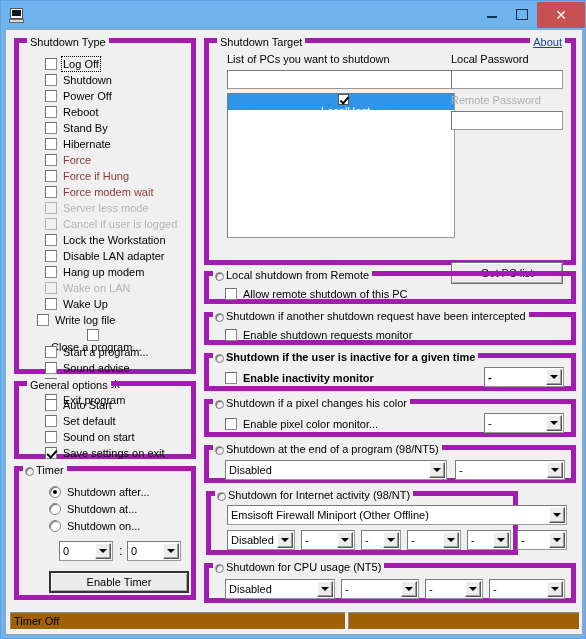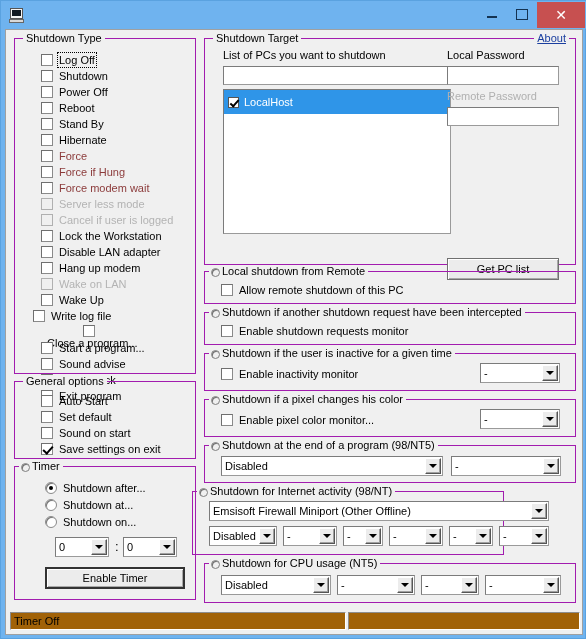--- a/index.html
+++ b/index.html
@@ -53,21 +53,21 @@
   }
 
   
   .client{
     position:absolute; left:4px; top:28px; width:578px; height:606px;
     background:#f0f0f0;
     border:1px solid #a0a0a0;
   }
 
   
-  .grp{ position:absolute; border:1px solid #a21caf; background:transparent; }
+  .grp{ position:absolute; border:5px solid #a21caf; background:transparent; }
   .grp > .grp-title{
     position:absolute; top:-7px; left:8px; background:#f0f0f0;
     padding:0 3px; font-size:11px; white-space:nowrap;
   }
   .grp.circ > .grp-title{ left:4px; padding-left:13px; }
   .grp.circ > .grp-title::before{
     content:""; position:absolute; left:2px; top:3px;
     width:7px;height:7px;border-radius:50%;
     border:1px solid #808080; background:#f0f0f0;
     box-shadow: inset 1px 1px 0 #707070;
@@ -111,21 +111,21 @@
     font-family:"Liberation Sans",sans-serif;font-size:11px;
     padding:1px 3px; line-height:normal; color:#000;
   }
   .listbox{
     position:absolute;background:#fff;
     border:1px solid #9a9a9a;
     border-top-color:#7b7b7b;border-left-color:#7b7b7b;
     overflow:hidden;
   }
   .lb-item{
-    display:flex;align-items:center;height:24px;padding-left:4px;
+    display:flex;align-items:center;height:16px;padding-left:4px;flex-direction:column;
   }
   .lb-item.sel{ background:#2f95e8; color:#fff; }
   .lb-item .box{
     width:11px;height:11px;background:#fff;border:1px solid #555;
     position:relative;flex:0 0 auto;
   }
   .lb-item .box.checked::after{
     content:"";position:absolute;left:3px;top:0px;width:3px;height:7px;
     border:solid #000;border-width:0 2px 2px 0;transform:rotate(42deg);
   }
@@ -383,21 +383,21 @@
     </div>
 
     <div class="grp circ" style="left:198px; top:241px; width:372px; height:33px;">
       <span class="grp-title">Local shutdown from Remote</span>
       <div class="chk" style="left:16px; top:11px;">
         <span class="box"></span>
         <span class="lbl">Allow remote shutdown of this PC</span>
       </div>
     </div>
 
-    <div class="grp circ" style="left:198px; top:323px; width:372px; height:38px;">
+    <div class="grp circ" style="left:198px; top:323px; width:372px; height:38px;font-weight:bold;">
       <span class="grp-title">Shutdown if the user is inactive for a given time</span>
       <div class="chk" style="left:16px; top:13px;">
         <span class="box"></span>
         <span class="lbl">Enable inactivity monitor</span>
       </div>
       <div class="combo" style="left:275px; top:9px; width:80px; height:20px;">
         <span class="val">-</span>
         <span class="arw"></span>
       </div>
     </div>
@@ -419,21 +419,21 @@
       <div class="combo" style="left:16px; top:10px; width:222px; height:20px;">
         <span class="val">Disabled</span>
         <span class="arw"></span>
       </div>
       <div class="combo" style="left:246px; top:10px; width:110px; height:20px;">
         <span class="val">-</span>
         <span class="arw"></span>
       </div>
     </div>
 
-    <div class="grp circ" style="left:186px; top:461px; width:312px; height:64px;">
+    <div class="grp circ" style="left:200px; top:461px; width:312px; height:64px;">
       <span class="grp-title">Shutdown for Internet activity (98/NT)</span>
       <div class="combo" style="left:16px; top:9px; width:340px; height:20px;">
         <span class="val">Emsisoft Firewall Miniport (Other Offline)</span>
         <span class="arw"></span>
       </div>
       <div class="combo" style="left:16px; top:34px; width:68px; height:20px;">
         <span class="val">Disabled</span>
         <span class="arw"></span>
       </div>
       <div class="combo" style="left:90px; top:34px; width:54px; height:20px;">

